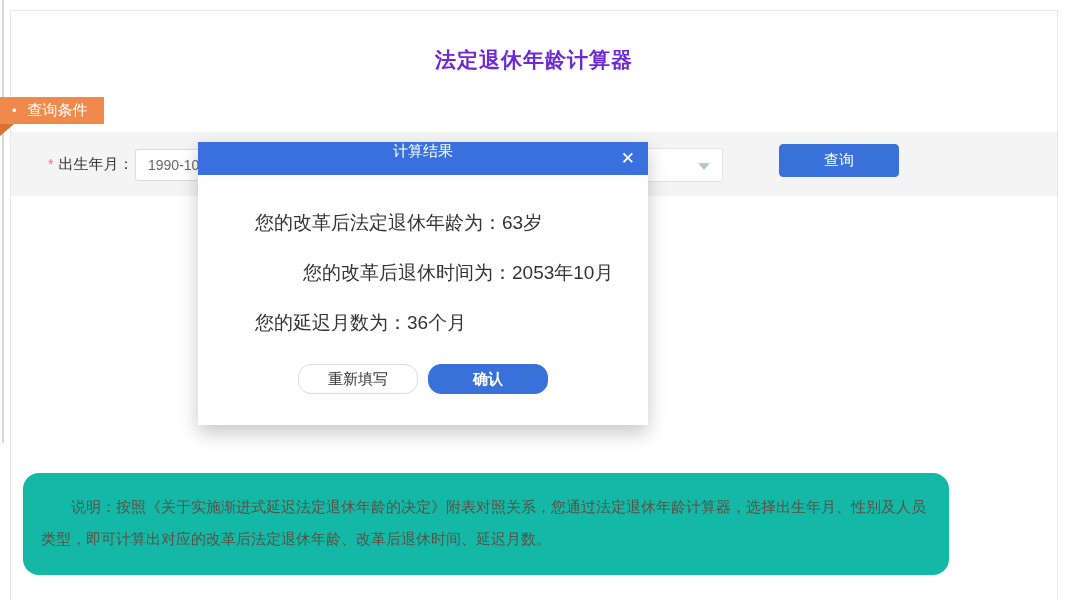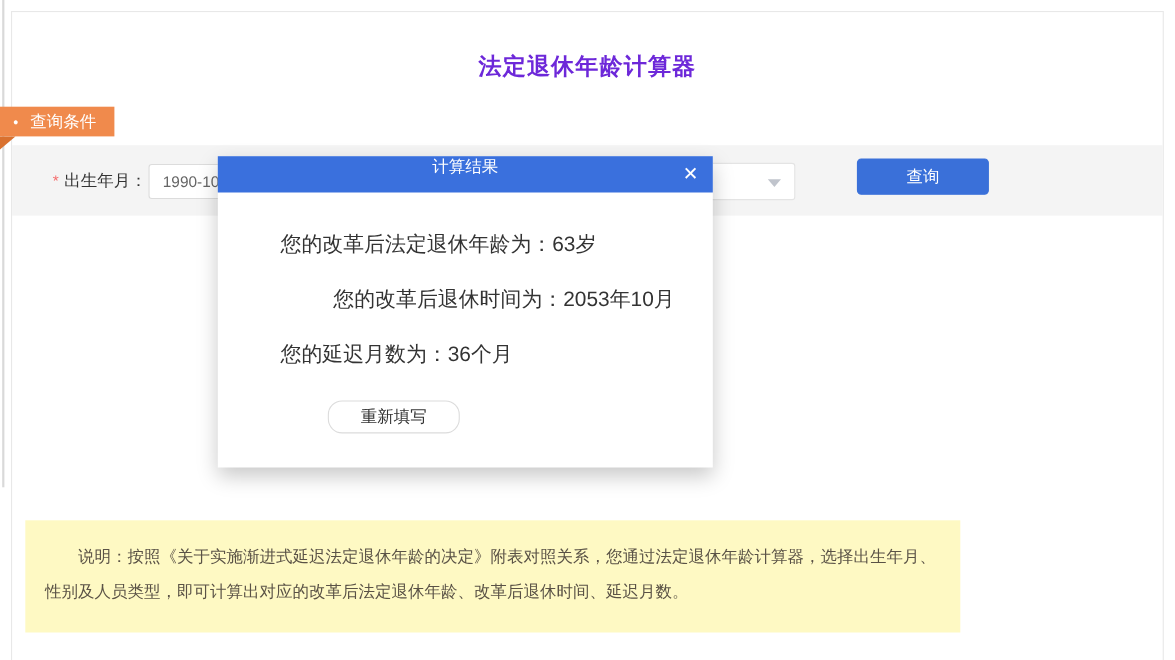--- a/index.html
+++ b/index.html
@@ -136,23 +136,24 @@
     background: #ffffff;
     color: #333333;
     border: 1px solid #dcdcdc;
   }
   .btn-query { left: 768px; }
   .btn-reset { left: 899px; }
   
   .note-box {
     position: absolute;
     left: 23px; top: 473px;
-    width: 850px; height: 102px;
-    background: #fef9c3;
+    width: 926px; height: 102px;
+    background: #14b8a6;
     padding: 18px 18px;
+    border-radius: 16px;
   }
   .note-box p {
     font-size: 15px;
     line-height: 32px;
     color: #5a5246;
     text-indent: 2em;
   }
   
   .modal {
     position: absolute;
@@ -253,15 +254,16 @@
 
   <div class="modal">
     <div class="modal-header">
       <span>计算结果</span>
       <span class="modal-close">✕</span>
     </div>
     <div class="result-line result-1">您的改革后法定退休年龄为：63岁</div>
     <div class="result-line result-2">您的改革后退休时间为：2053年10月</div>
     <div class="result-line result-3">您的延迟月数为：36个月</div>
     <div class="modal-btn modal-btn-refill">重新填写</div>
+    <div class="modal-btn modal-btn-confirm">确认</div>
   </div>
 
 </div>
 
 </body></html>

